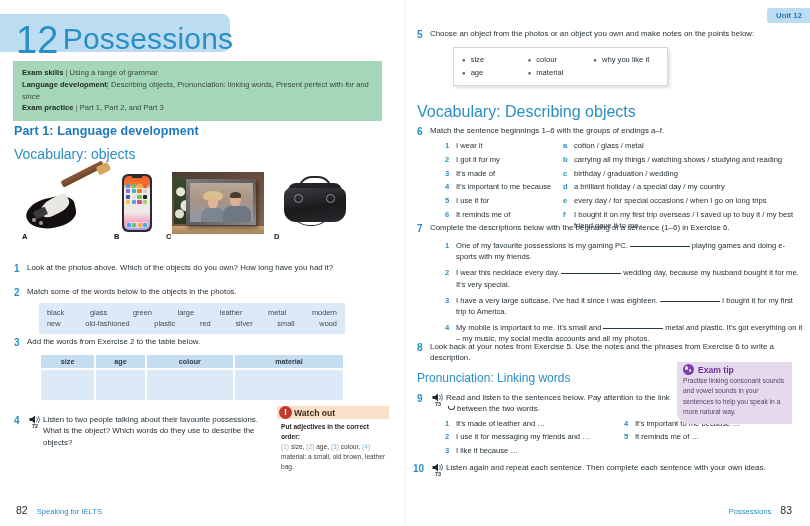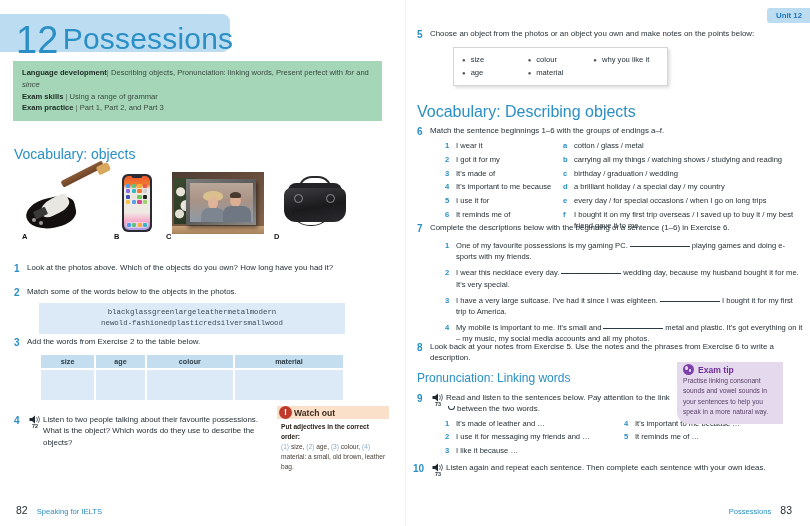--- a/index.html
+++ b/index.html
@@ -293,21 +293,21 @@
   
   .wordbank {
     position: absolute;
     left: 39px; top: 303px;
     width: 306px;
     background: #dbeaf6;
     padding: 4px 8px 5px;
     font-size: 7.4px;
     color: #3d4d57;
   }
-  .wb-row { display: flex; justify-content: center; line-height: 1.5; font-family: Liberation Mono, monospace; }
+  .wb-row { display: flex; justify-content: space-between; line-height: 1.5; }
 
   
   .tbl {
     position: absolute;
     left: 39px; top: 353px;
     width: 306px;
     border-collapse: separate;
     border-spacing: 2px;
   }
   .tbl th {
@@ -424,21 +424,21 @@
     width: 60px;
     border-bottom: .9px solid #2b3b45;
     margin: 0 2px;
     vertical-align: 1px;
   }
 
   
   .examtip {
     position: absolute;
     left: 677px; top: 362px;
-    width: 106px;
+    width: 115px;
     background: #e5d9ee;
     border-bottom-left-radius: 12px;
     padding: 2px 6px 6px 6px;
   }
   .et-head {
     display: flex; align-items: center; gap: 4px;
     font-size: 8.6px; font-weight: bold;
     color: #6f2f99;
     margin-bottom: 1px;
   }
@@ -491,31 +491,32 @@
 
   <div class="page page-left">
 
     <div class="title-banner"></div>
     <div class="title-text">
       <span class="title-num">12</span><span>Possessions</span>
     </div>
 
     <div class="greenbox">
       <div>
+        <b>Exam skills</b><span class="gsep"> | </span><span>Using a range of grammar</span>
+      </div>
+      <div>
         <b>Language development</b><span class="gsep">|</span>
         <span>Describing objects, Pronunciation: linking words, Present perfect with </span><i>for</i><span> and </span><i>since</i>
       </div>
       <div>
-        <b>Exam skills</b><span class="gsep"> | </span><span>Using a range of grammar</span>
-      </div>
-      <div>
         <b>Exam practice</b><span class="gsep"> | </span><span>Part 1, Part 2, and Part 3</span>
       </div>
     </div>
 
+    <div class="h-part" style="left:14px; top:124px;">Part 1: Language development</div>
     <div class="h-vocab" style="left:14px; top:146px;">Vocabulary: objects</div>
 
     <div class="photos">
 
       <div class="photo guitar">
         <div class="g-neck"></div>
         <div class="g-head"></div>
         <div class="g-body"></div>
         <div class="g-pick"></div>
         <div class="g-bridge"></div>

